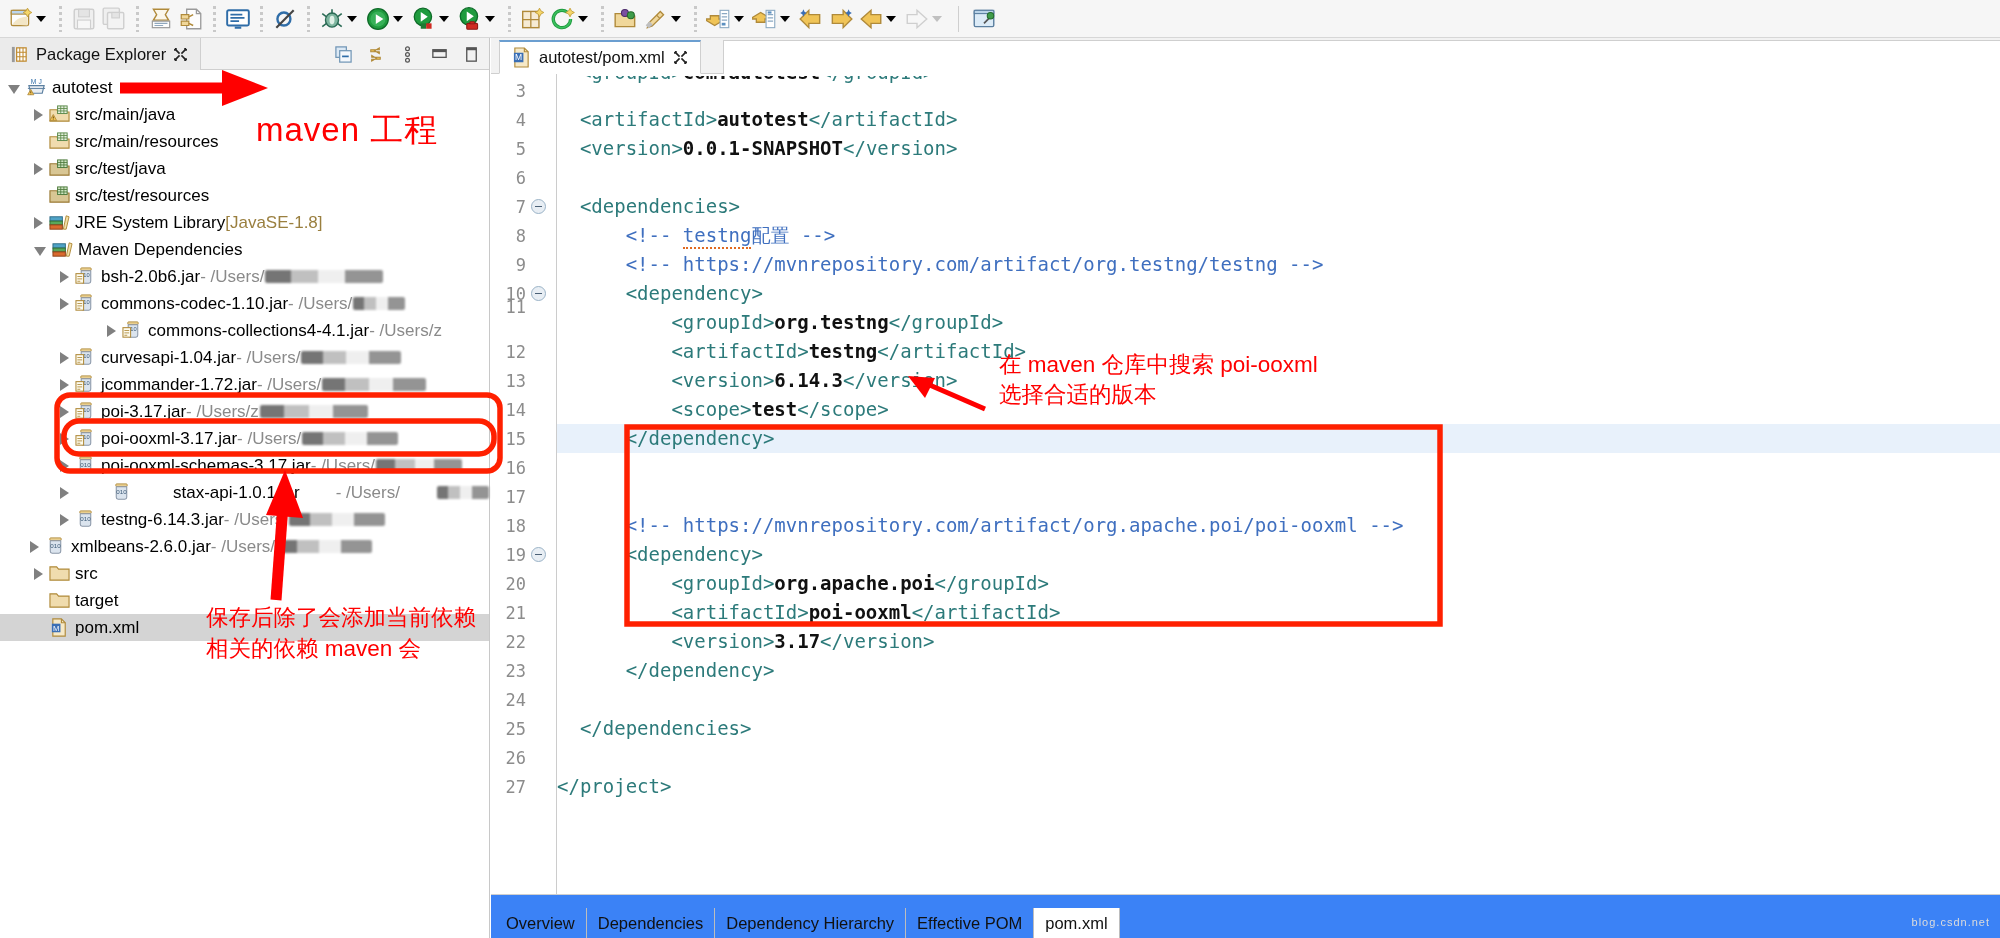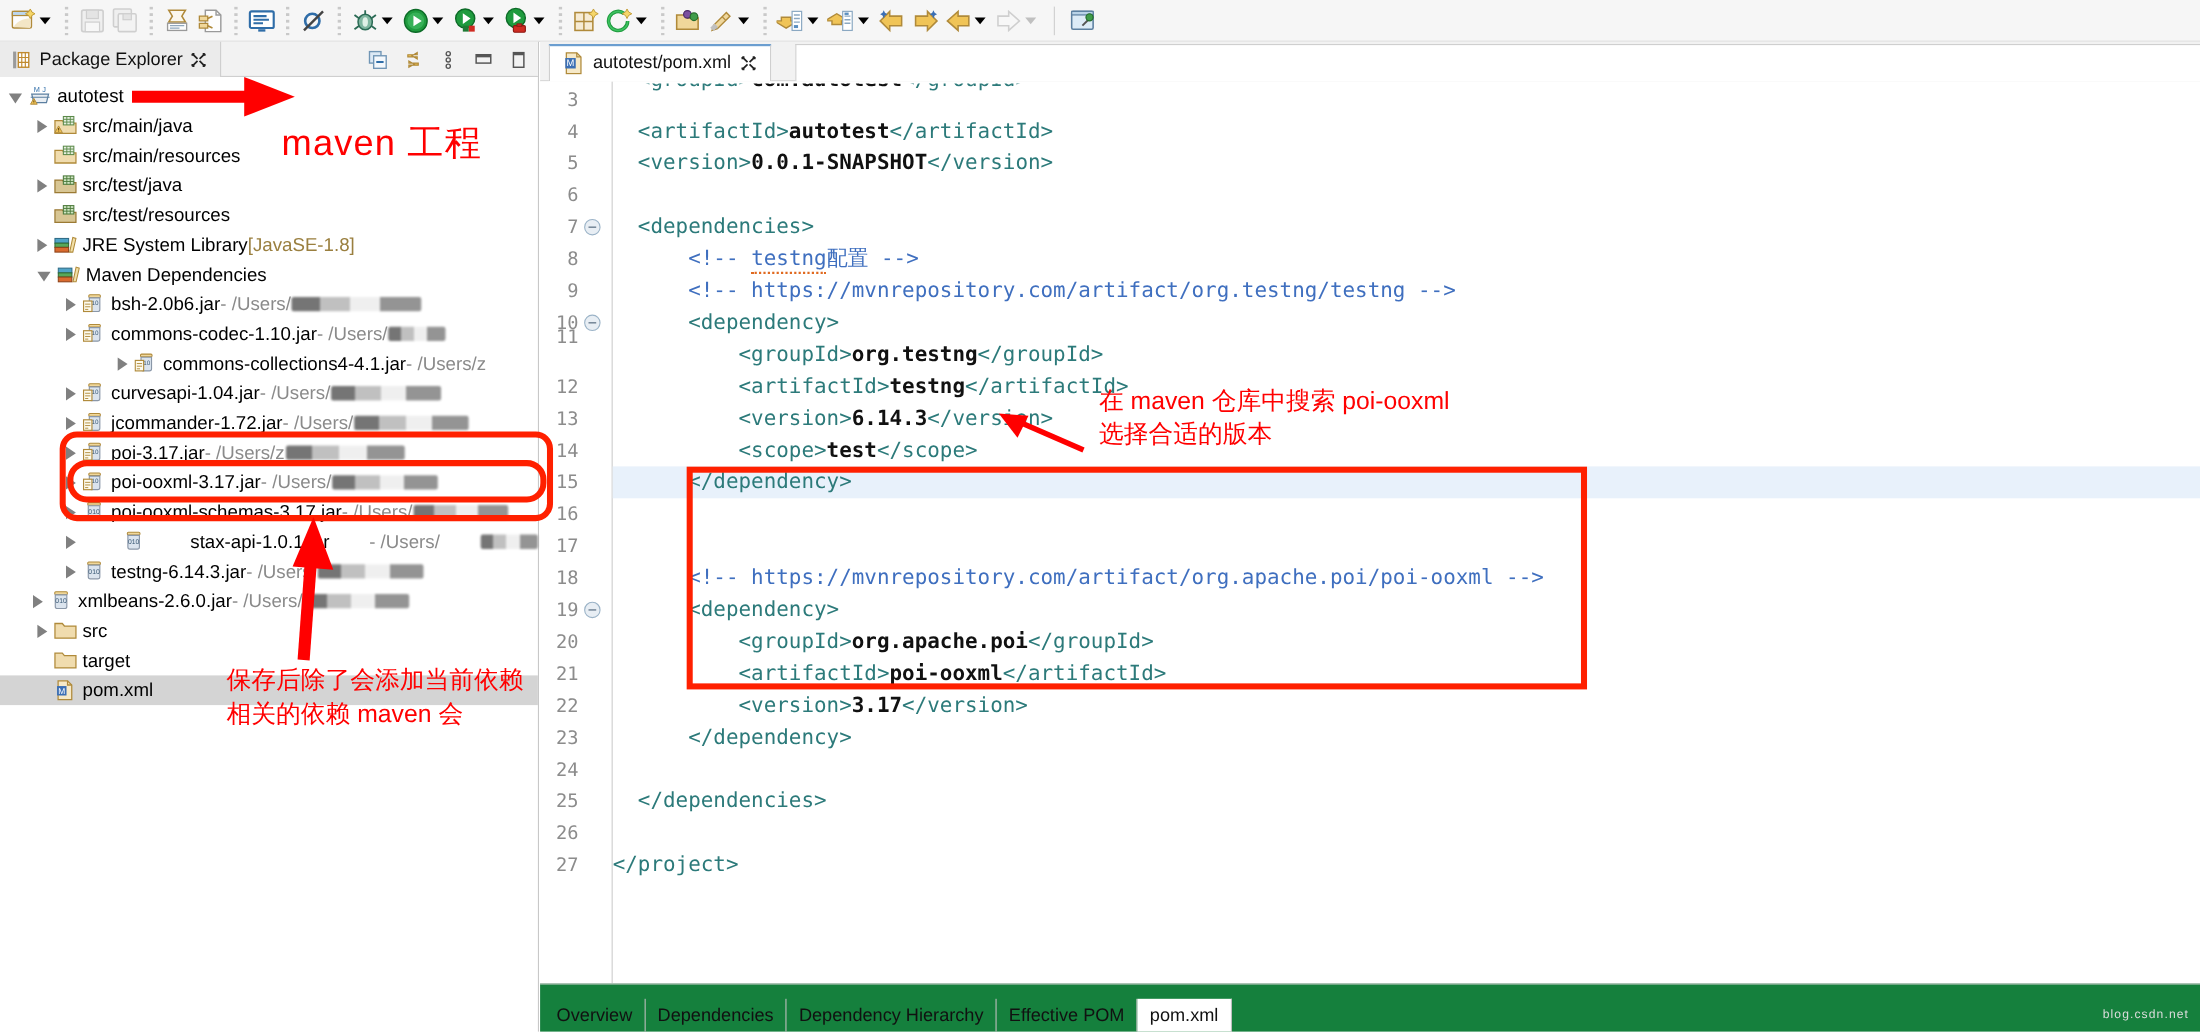--- a/index.html
+++ b/index.html
@@ -121,21 +121,21 @@
   .cline.hl{ background:#e8f1fb; }
   .t-tag{ color:#2c7a7a; }
   .t-val{ color:#111; font-weight:bold; }
   .t-cmt{ color:#3f6fbf; }
   .spell{
     border-bottom:2px dotted #e06a20; padding-bottom:1px;
   }
 
   #bottomTabs{
     position:absolute; left:0; bottom:0; height:44px; right:0;
-    border-top:1px solid #cfcfcf; background:#15803d;
+    border-top:1px solid #cfcfcf; background:#3b82f6;
     display:flex; align-items:flex-end; padding-left:4px;
   }
   .btab{
     height:30px; display:flex; align-items:center; padding:0 11px;
     font-size:16.5px; color:#111; border-right:1px solid #bdbdbd;
   }
   .btab.active{ background:#fff; }
   #wm{
     position:absolute; right:10px; bottom:10px; font-size:11px; color:#dcdcdc;
     font-family:"Liberation Sans", sans-serif; letter-spacing:1px;

